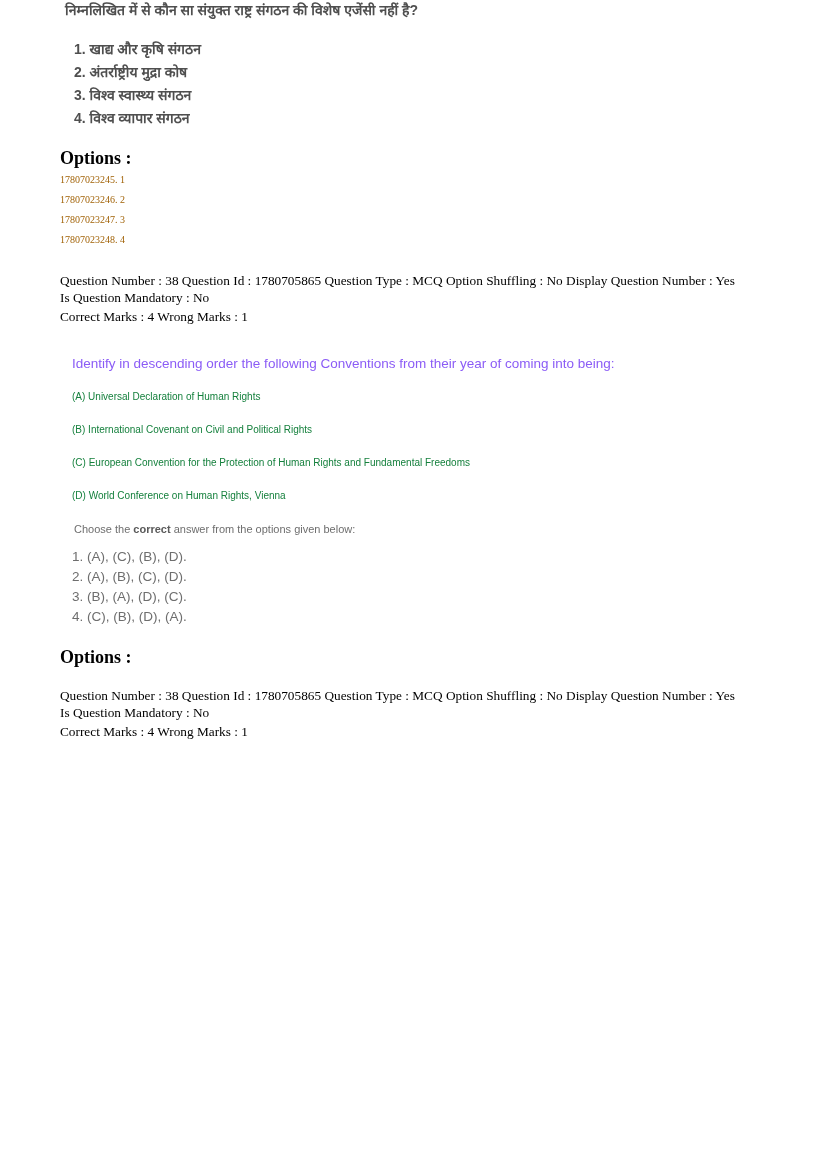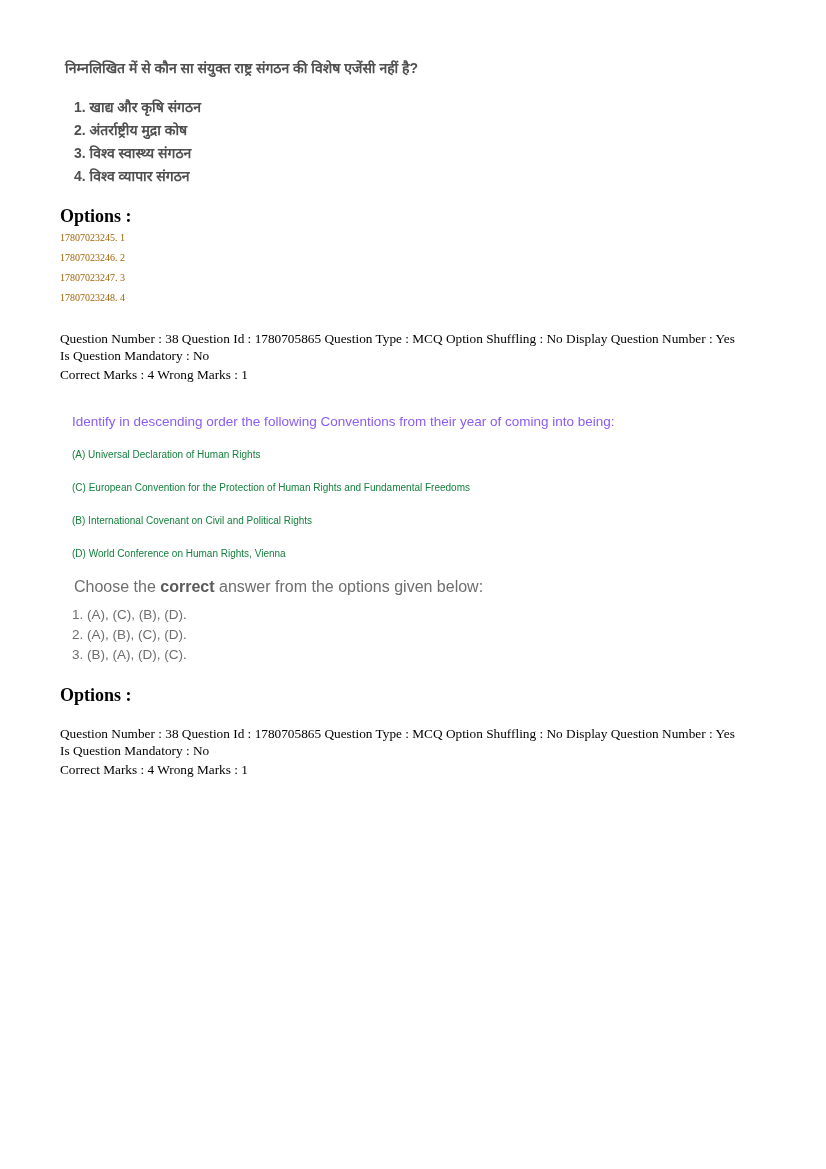--- a/index.html
+++ b/index.html
@@ -12,21 +12,20 @@
     height: 1169px;
     overflow: hidden;
     font-family: "Liberation Serif", "DejaVu Serif", serif;
     color: #0a0a0a;
   }
   .page {
     position: relative;
     width: 826px;
     height: 1169px;
     box-sizing: border-box;
-    padding-top: 58px;
   }
   
   .hindi-question {
     margin: 0 0 0 65px;
     font-family: "Liberation Sans", "DejaVu Sans", sans-serif;
     font-size: 14px;
     line-height: 20px;
     color: #4f4f4f;
     font-weight: 600;
   }
@@ -82,21 +81,21 @@
     font-size: 10px;
     color: #15803d;
   }
   ul.eng-items li {
     line-height: 20px;
     margin-bottom: 13px;
   }
   .choose-line {
     margin: 1px 0 0 74px;
     font-family: "Liberation Sans", "DejaVu Sans", sans-serif;
-    font-size: 16px;
+    font-size: 11px;
     line-height: 20px;
     color: #6e6e6e;
   }
   .choose-line .bold-word { font-weight: bold; color: #5a5a5a; }
   ul.eng-answer-options {
     list-style: none;
     margin: 8px 0 0 72px;
     padding: 0;
     font-family: "Liberation Sans", "DejaVu Sans", sans-serif;
     font-size: 13.5px;
@@ -130,33 +129,34 @@
   <div class="meta">
     <div>Question Number : 38 Question Id : 1780705865 Question Type : MCQ Option Shuffling : No Display Question Number : Yes</div>
     <div>Is Question Mandatory : No</div>
     <div class="meta-marks">Correct Marks : 4 Wrong Marks : 1</div>
   </div>
 
   <div class="eng-question">Identify in descending order  the following Conventions from their year of coming into being:</div>
 
   <ul class="eng-items">
     <li>(A) Universal Declaration of Human Rights</li>
+    <li>(B) International Covenant on Civil and Political Rights</li>
     <li>(C) European Convention for the Protection of Human Rights and Fundamental Freedoms</li>
-    <li>(B) International Covenant on Civil and Political Rights</li>
     <li>(D) World Conference on Human Rights, Vienna</li>
   </ul>
 
   <div class="choose-line">
     <span>Choose the </span><span class="bold-word">correct</span><span> answer from the options given below:</span>
   </div>
 
   <ul class="eng-answer-options">
     <li>1. (A), (C), (B), (D).</li>
     <li>2. (A), (B), (C), (D).</li>
     <li>3. (B), (A), (D), (C).</li>
+    <li>4. (C), (B), (D), (A).</li>
   </ul>
 
   <div class="options-label" style="margin-top:22px">Options :</div>
 
 
   <div class="meta">
     <div>Question Number : 38 Question Id : 1780705865 Question Type : MCQ Option Shuffling : No Display Question Number : Yes</div>
     <div>Is Question Mandatory : No</div>
     <div class="meta-marks">Correct Marks : 4 Wrong Marks : 1</div>
   </div>

